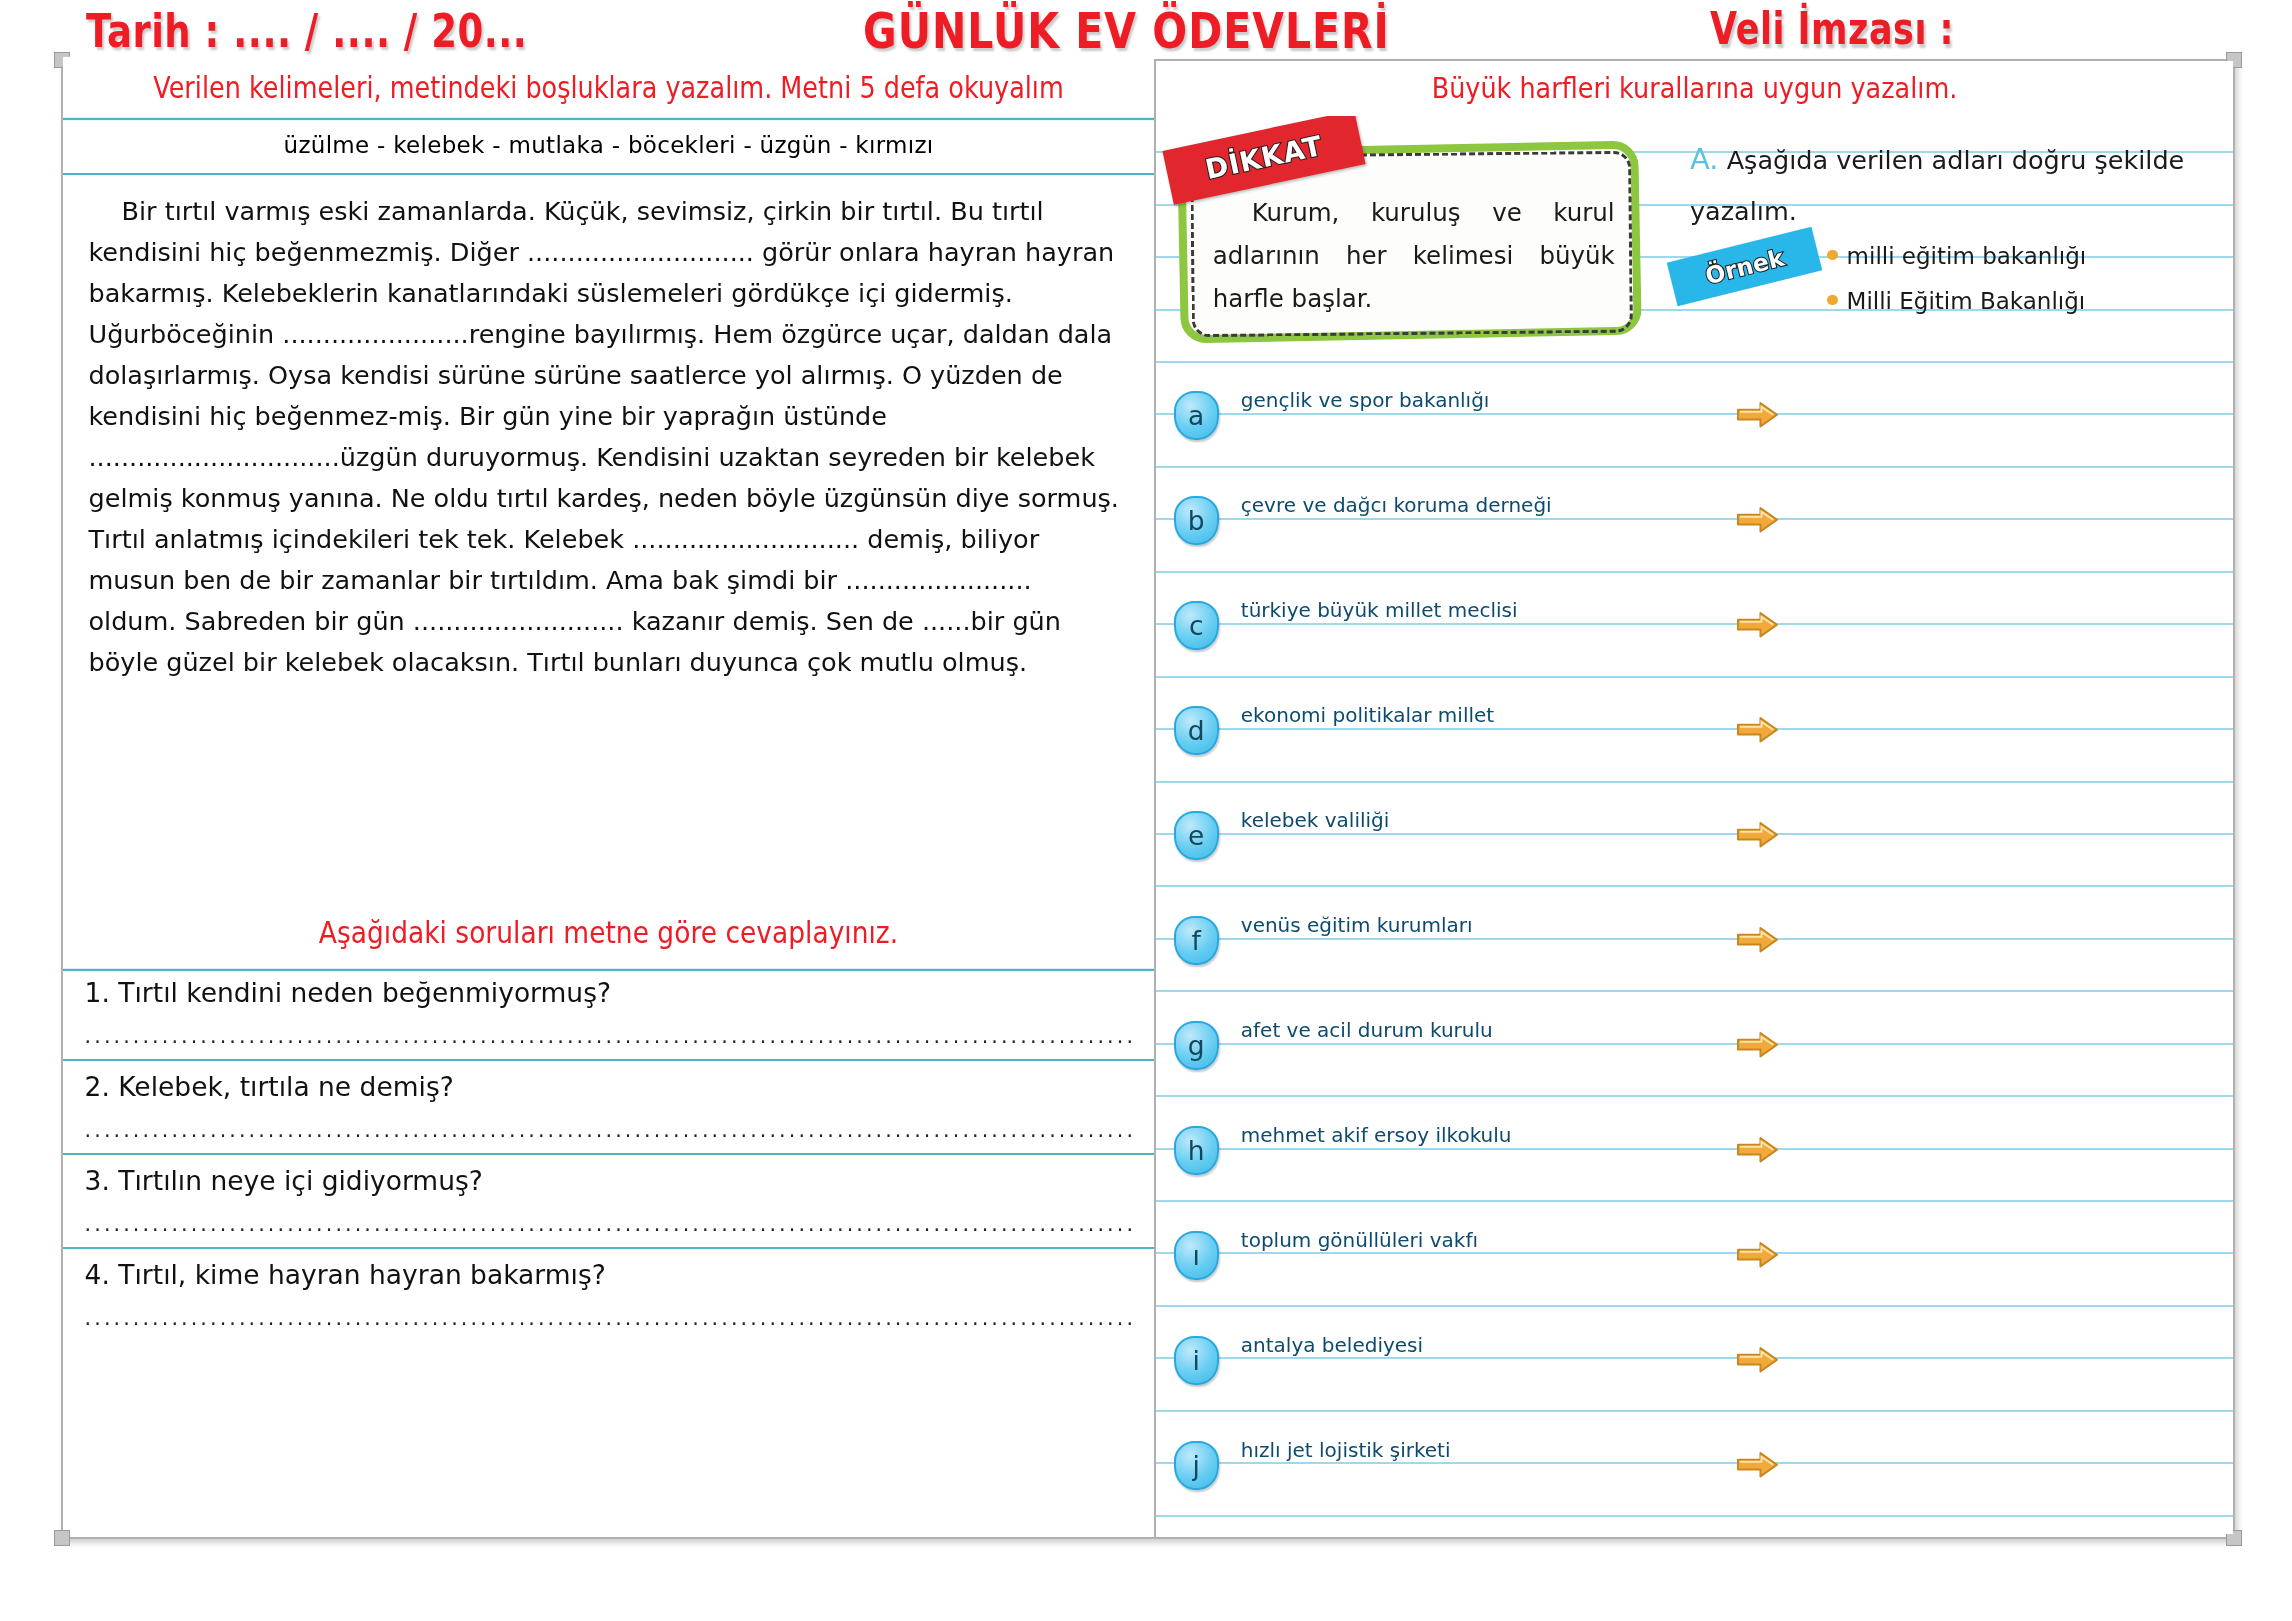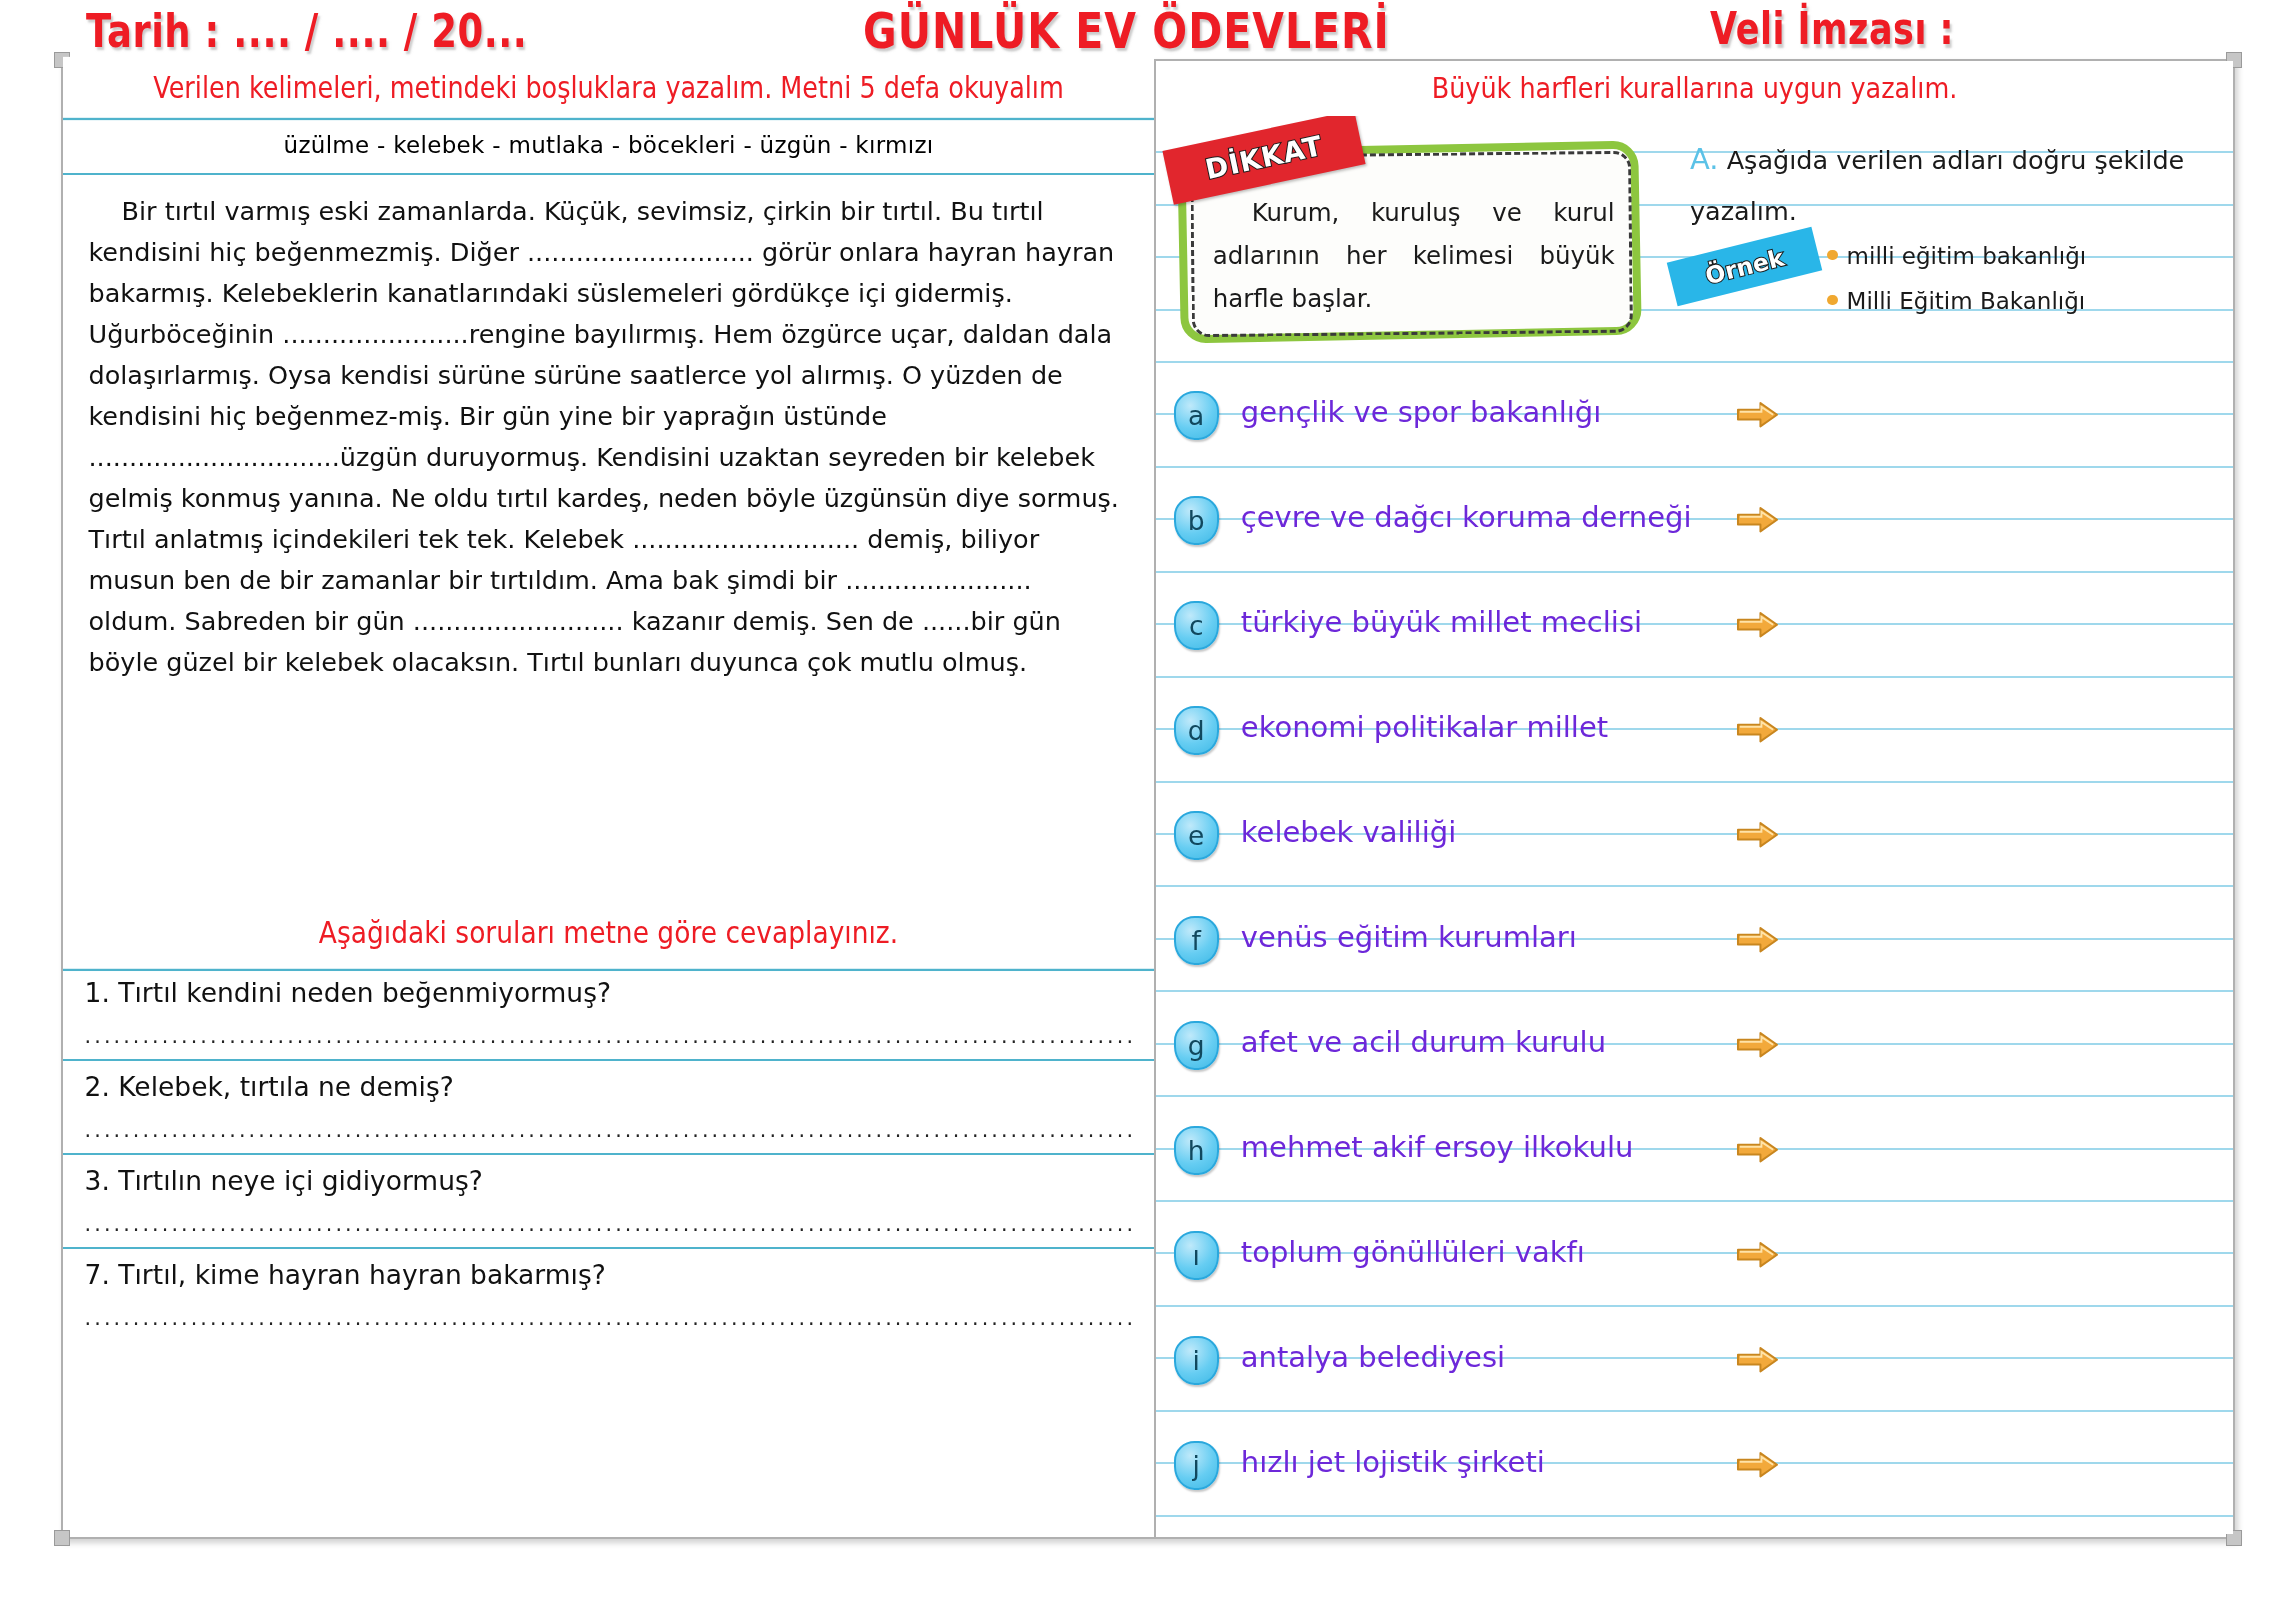--- a/index.html
+++ b/index.html
@@ -152,22 +152,22 @@
     border-radius: 46% 46% 46% 46% / 40% 40% 48% 48%;
     background: radial-gradient(circle at 35% 28%, #bfe9fa 0%, #66cdf2 55%, #3fb9e6 100%);
     border: 2px solid #2aa8dd;
     display:flex; align-items:center; justify-content:center;
     box-shadow: 1px 2px 2px rgba(0,0,0,.22);
   }
   .bubble span {
     font-family:"DejaVu Sans", sans-serif; font-size: 26.5px; color:#11485e; font-weight:400;
   }
   .qlabel {
-    position:absolute; left: 73px; top: 16px;
-    font-family:"DejaVu Sans", sans-serif; font-size: 29px; color:#6d28d9; white-space:nowrap;
+    position:absolute; left: 73px; top: 9px;
+    font-family:"DejaVu Sans", sans-serif; font-size: 20px; color:#0c4a6e; white-space:nowrap;
   }
   .arrow {
     position:absolute; left: 568px; top: 21.6px; width: 43px; height: 27.4px;
   }
 
   
   .handle {
     position:absolute; width: 15.7px; height: 15.7px; background:#c6c6c6;
     border: 1px solid #9a9a9a;
   }
@@ -209,21 +209,21 @@
         </div>
         <div class="qrow">
           <div class="qtext">2. Kelebek, tırtıla ne demiş?</div>
           <div class="qdots">........................................................................................................................</div>
         </div>
         <div class="qrow">
           <div class="qtext">3. Tırtılın neye içi gidiyormuş?</div>
           <div class="qdots">........................................................................................................................</div>
         </div>
         <div class="qrow">
-          <div class="qtext">7. Tırtıl, kime hayran hayran bakarmış?</div>
+          <div class="qtext">4. Tırtıl, kime hayran hayran bakarmış?</div>
           <div class="qdots">........................................................................................................................</div>
         </div>
 
       </div>
 
       <div class="col-right">
 
         <div class="r-title">Büyük harfleri kurallarına uygun yazalım.</div>
 
         <div class="r-body">

